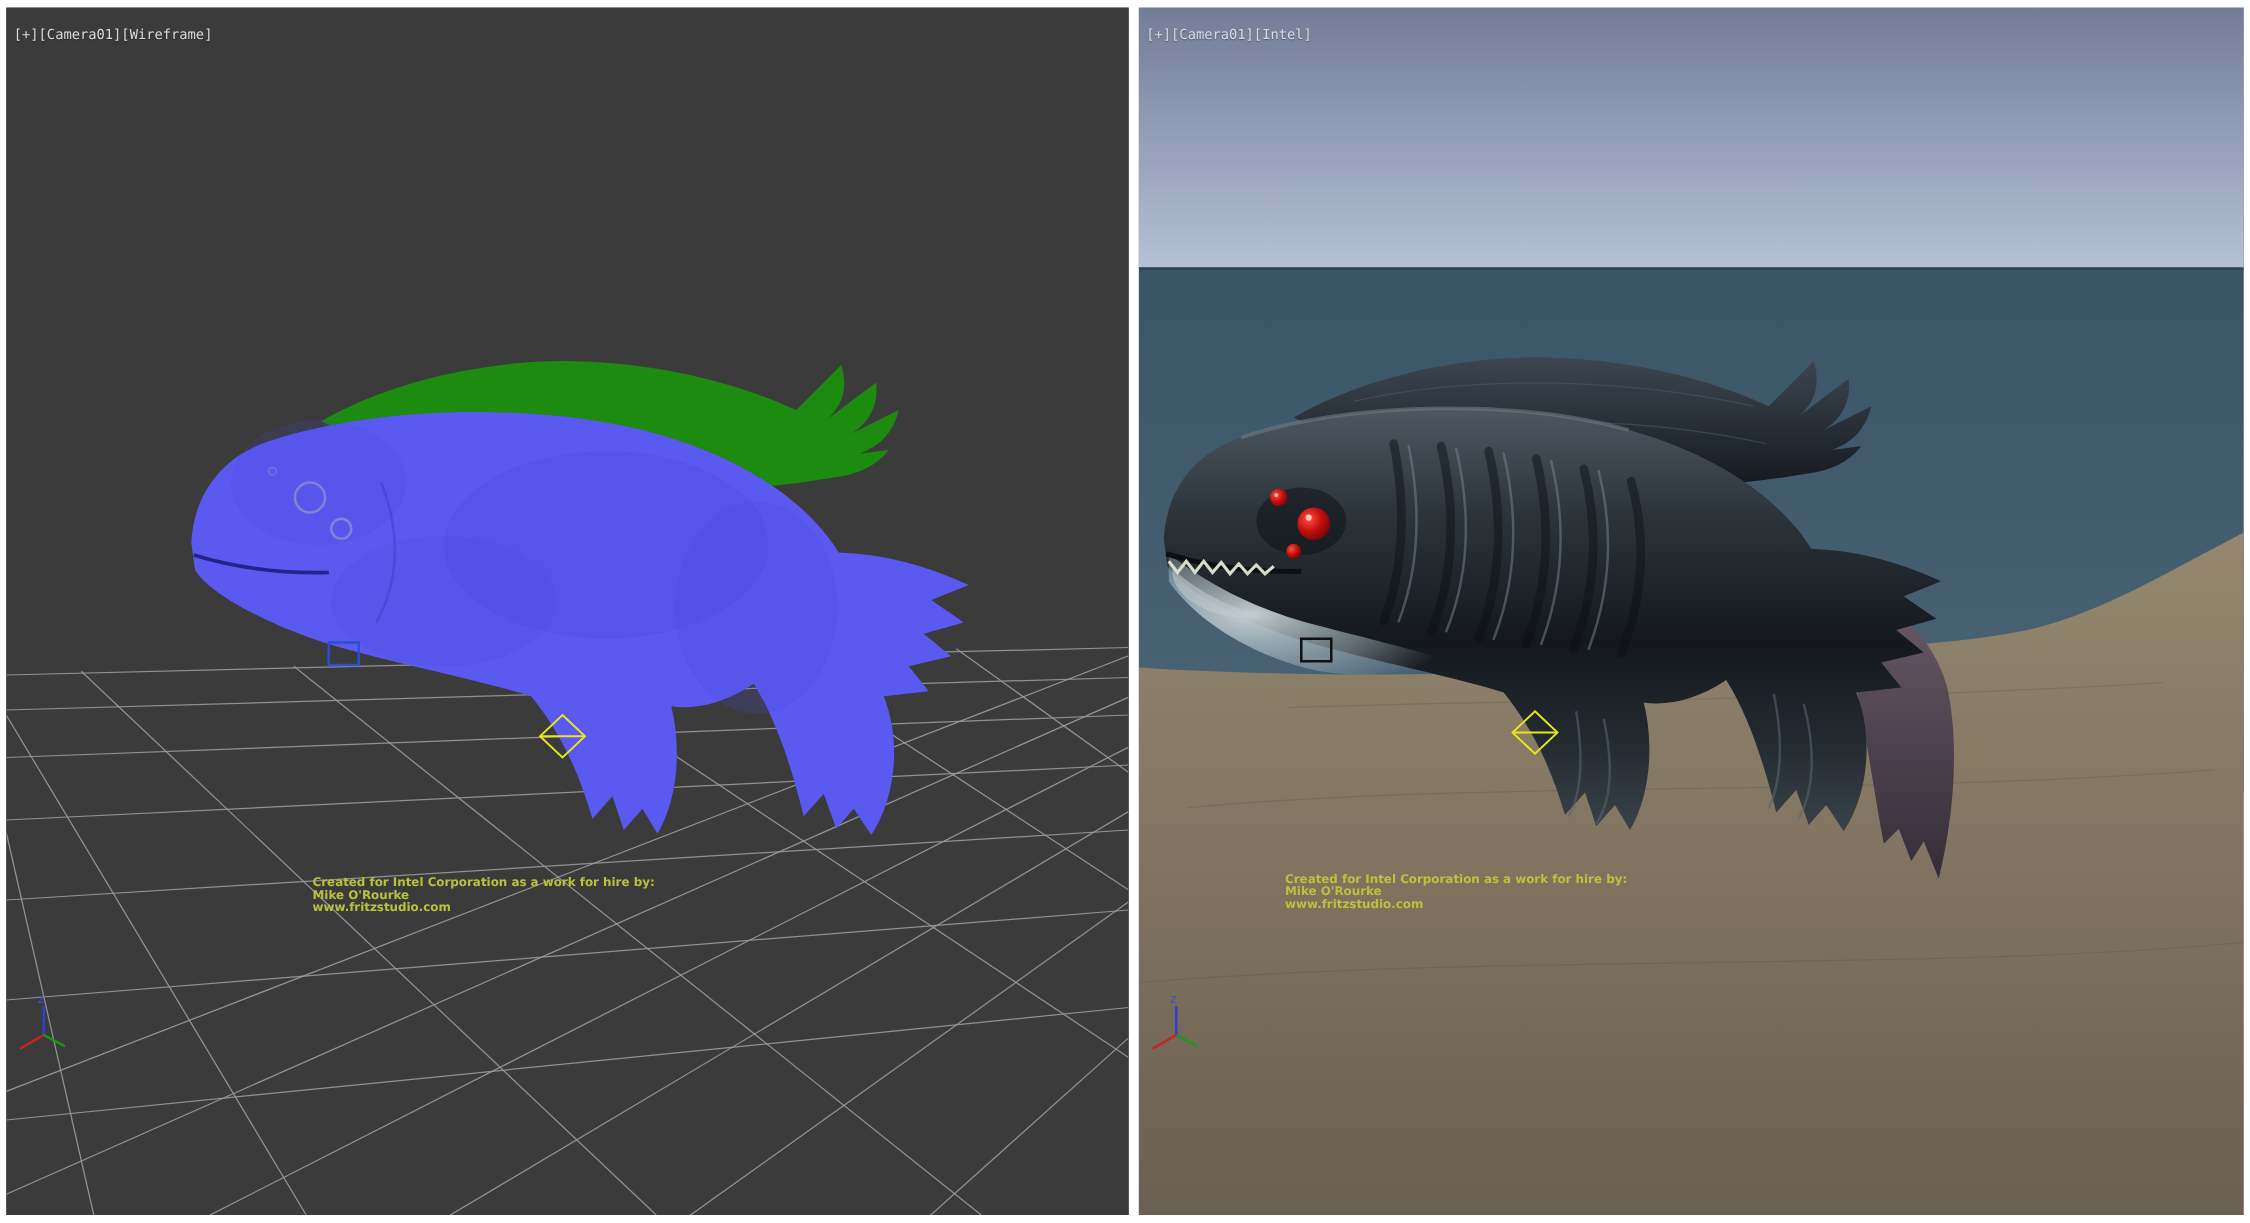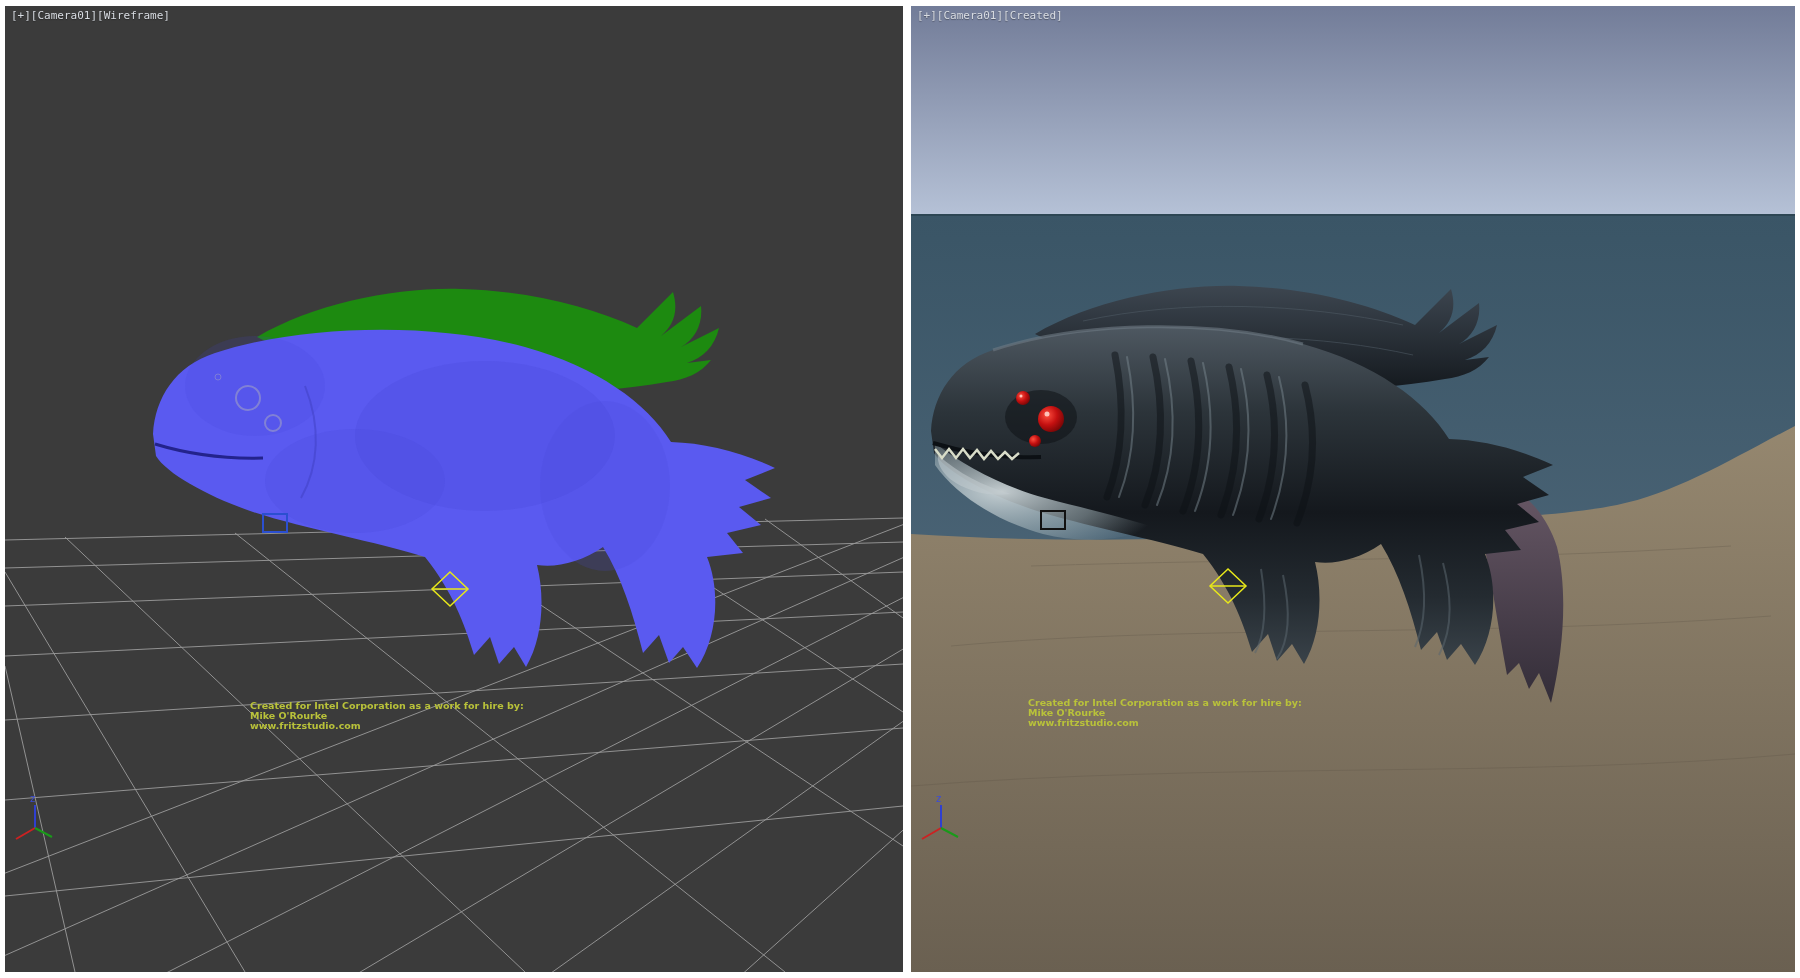--- a/index.html
+++ b/index.html
@@ -2,21 +2,21 @@
 <html style="--frame: #ffffff; --wireframe-bg: #3b3b3b; --grid-line: #9b9b9b; --fish-wireframe-blue: #5a5af0; --dorsal-fin-green: #1d8a10; --helper-diamond-yellow: #e8e81a; --helper-box-blue: #2b4fd0; --helper-box-black: #111111; --sky-top: #727c98; --sky-horizon: #b5c1d6; --sea: #3d5a6e; --sand-light: #95876f; --sand-dark: #6a6051; --watermark-yellow: #b9c23a; --label-text: #d8dce2; --eye-red: #c41010;"><head>
 <meta charset="utf-8">
 <style>
   *{margin:0;padding:0;box-sizing:border-box}
   html,body{width:1800px;height:978px;overflow:hidden;background:#fff}
   .stage{position:relative;width:1800px;height:978px;background:var(--frame,#ffffff);display:flex;gap:8px;padding:6px 5px}
   .viewport{position:relative;height:966px;overflow:hidden}
   #vp-left{width:898px;background:var(--wireframe-bg,#3b3b3b)}
   #vp-right{width:884px;background:#7b84a0}
   .viewport svg{position:absolute;left:0;top:0;display:block}
-  .vp-label{position:absolute;top:3px;left:6px;font:11px "DejaVu Sans Mono",monospace;color:var(--label-text,#d8dce2);letter-spacing:0;user-select:none;cursor:default;text-shadow:0 1px 1px rgba(0,0,0,.35)}
+  .vp-label{position:absolute;top:15px;left:6px;font:11px "DejaVu Sans Mono",monospace;color:var(--label-text,#d8dce2);letter-spacing:0;user-select:none;cursor:default;text-shadow:0 1px 1px rgba(0,0,0,.35)}
   .grid path,.grid line{stroke:var(--grid-line,#9b9b9b);stroke-width:1;fill:none;opacity:.9}
   .fish-blue{fill:var(--fish-wireframe-blue,#5a5af0)}
   .fin-green{fill:var(--dorsal-fin-green,#1d8a10)}
   .wm text{fill:var(--watermark-yellow,#b9c23a);font:bold 9.5px "DejaVu Sans",sans-serif}
   .diamond{stroke:var(--helper-diamond-yellow,#e8e81a);fill:none;stroke-width:1.5}
   .box-blue{stroke:var(--helper-box-blue,#2b4fd0);fill:none;stroke-width:2}
   .box-black{stroke:var(--helper-box-black,#111111);fill:none;stroke-width:2}
 </style>
 </head>
 <body>
@@ -203,16 +203,16 @@
         </g>
       </g>
 
       <g fill="none">
         <line x1="30" y1="822" x2="30" y2="799" stroke="#2f3fd0" stroke-width="2"></line>
         <line x1="30" y1="822" x2="11" y2="833" stroke="#cc2222" stroke-width="2"></line>
         <line x1="30" y1="822" x2="47" y2="831" stroke="#1a9a1a" stroke-width="2"></line>
         <text x="25" y="796" fill="#3b4bd8" font-size="10" font-family="DejaVu Sans, sans-serif">z</text>
       </g>
     </svg>
-    <div class="vp-label">[+][Camera01][Created]</div>
+    <div class="vp-label">[+][Camera01][Intel]</div>
   </div>
 
 </div>
 
 </body></html>

